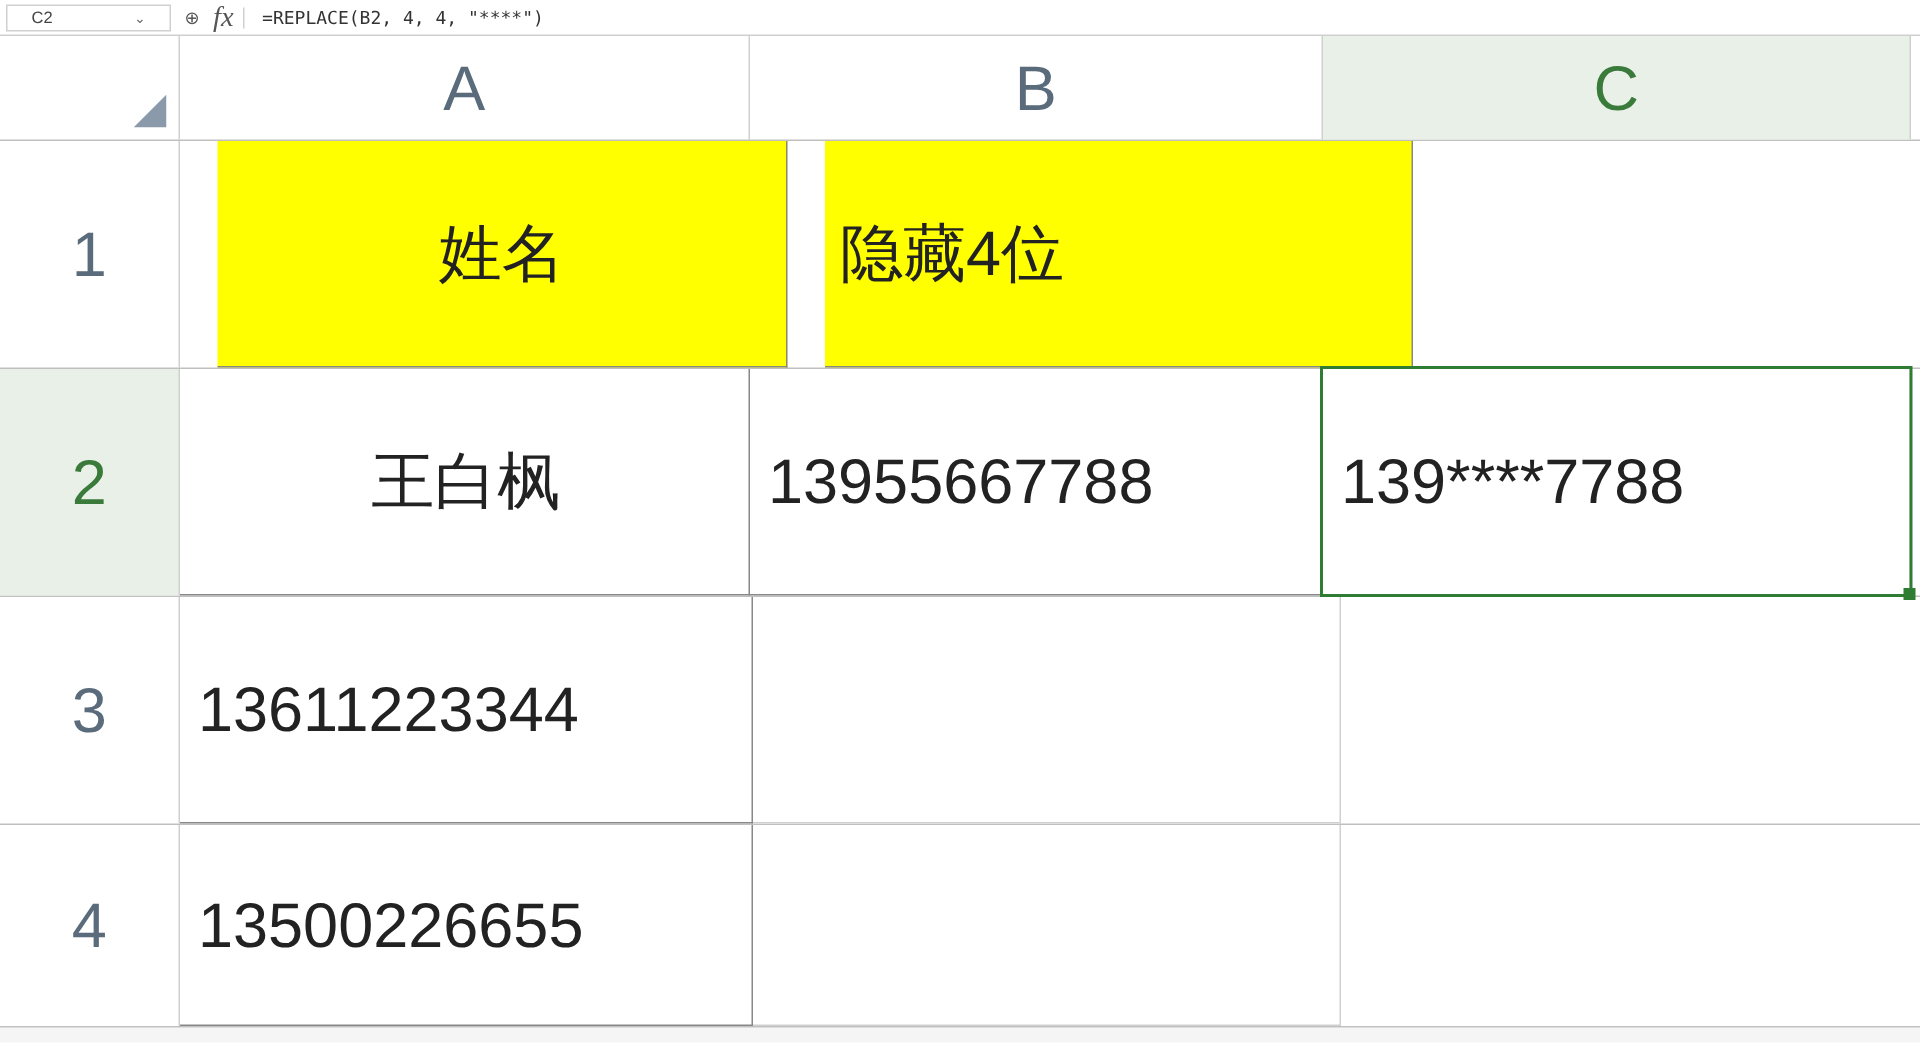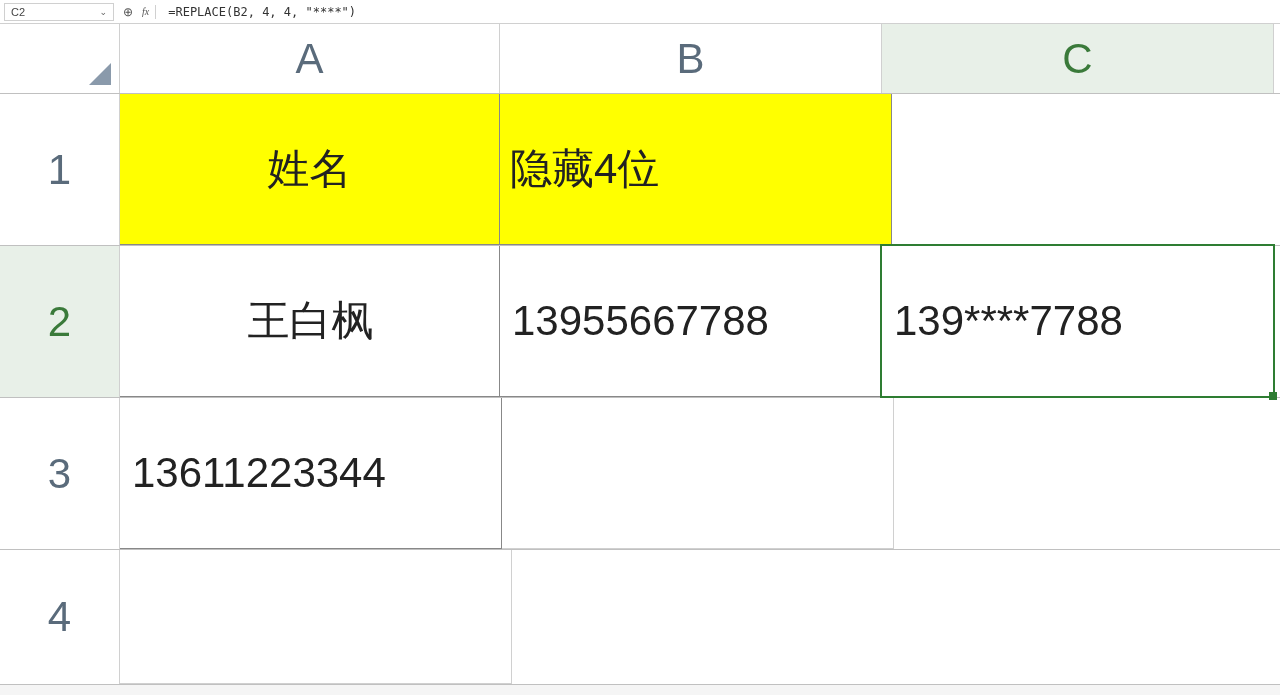--- a/index.html
+++ b/index.html
@@ -21,34 +21,34 @@
     }
     .name-box {
       width: 110px;
       height: 18px;
       background: #fff;
       border: 1px solid #d0d0d0;
       font-size: 11px;
       display: flex;
       align-items: center;
       justify-content: space-between;
-      padding: 0 6px;
+      padding: 0 16px;
       color: #444;
     }
     .name-box .chev { font-size: 9px; color: #666; }
     .fb-icon {
       font-size: 12px;
       color: #555;
       width: 16px;
       text-align: center;
     }
     .fx-label {
       font-style: italic;
       font-family: "Times New Roman", serif;
-      font-size: 10px;
+      font-size: 19px;
       color: #555;
     }
     .fb-divider {
       width: 1px;
       height: 14px;
       background: #d0d0d0;
     }
     .formula-input {
       flex: 1;
       border: none;
@@ -110,21 +110,21 @@
       display: flex;
       align-items: center;
       font-size: 42px;
       color: #222;
       padding: 0 10px;
       position: relative;
     }
     .cell.center { justify-content: center; }
     .cell.left { justify-content: flex-start; }
     .row-1 { height: 152px; }
-    .row-1 .cell { background: #ffff00; border-right: 1px solid #888; border-bottom: 1px solid #888; }
+    .row-1 .cell { background: #ffff00; border-right: 1px solid #888; border-bottom: 1px solid #888; margin-left: 25px; }
     .row-1 .cell.col-c { border-right: 1px solid #888; }
     .row-data { height: 152px; }
     .row-data .cell { background: #ffffff; border-bottom: 1px solid #888; border-right: 1px solid #888; padding-left: 12px;}
     .row-data .cell.col-c { border-right: 1px solid #d0d0d0; border-bottom: 1px solid #d0d0d0;}
     .row-4 { height: 135px; }
     .active-cell {
       position: absolute;
       inset: -2px;
       border: 2px solid #2e7d32;
       pointer-events: none;
@@ -182,15 +182,16 @@
   </div>
 
   <div class="row row-data">
     <div class="row-header">3</div>
     <div class="cell col-b left">13611223344</div>
     <div class="cell col-c left"></div>
   </div>
 
   <div class="row row-data row-4">
     <div class="row-header">4</div>
+    <div class="cell col-b left">13500226655</div>
     <div class="cell col-c left"></div>
   </div>
 </div>
 
 </body></html>

